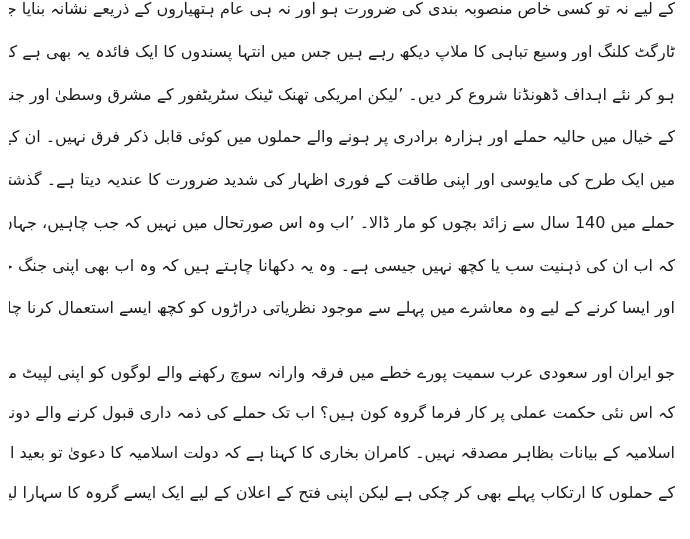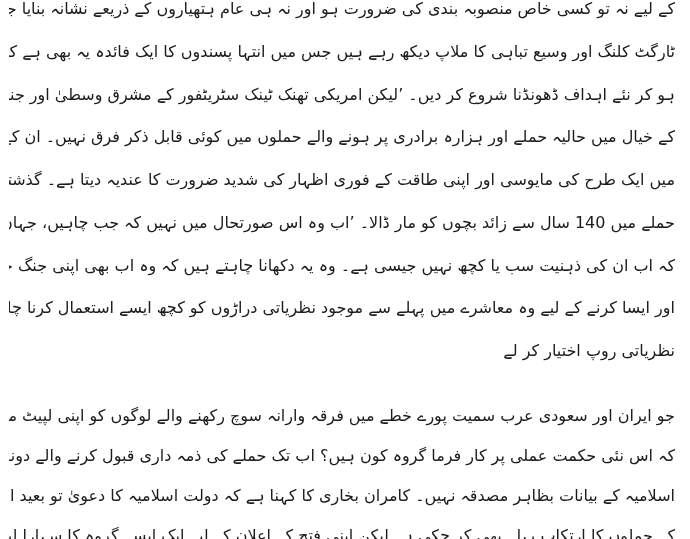--- a/index.html
+++ b/index.html
@@ -54,21 +54,20 @@
   <div class="text-block">
       <div class="paragraph para-1">
         <div class="line">کے لیے نہ تو کسی خاص منصوبہ بندی کی ضرورت ہو اور نہ ہی عام ہتھیاروں کے ذریعے نشانہ بنایا جا سکتا ہو۔ اس میں ہم ایک طرح سے</div>
         <div class="line">ٹارگٹ کلنگ اور وسیع تباہی کا ملاپ دیکھ رہے ہیں جس میں انتہا پسندوں کا ایک فائدہ یہ بھی ہے کہ وہ ایسے حملوں کے بعد با آسانی فرار</div>
         <div class="line">ہو کر نئے اہداف ڈھونڈنا شروع کر دیں۔ ’لیکن امریکی تھنک ٹینک سٹریٹفور کے مشرق وسطیٰ اور جنوبی ایشیا کے مشیر کامران بخاری</div>
         <div class="line">کے خیال میں حالیہ حملے اور ہزارہ برادری پر ہونے والے حملوں میں کوئی قابل ذکر فرق نہیں۔ ان کے خیال میں یہ حملہ انتہا پسندوں</div>
         <div class="line">میں ایک طرح کی مایوسی اور اپنی طاقت کے فوری اظہار کی شدید ضرورت کا عندیہ دیتا ہے۔ گذشتہ سال پشاور میں سکول پر طالبان کے</div>
         <div class="line">حملے میں 140 سال سے زائد بچوں کو مار ڈالا۔ ’اب وہ اس صورتحال میں نہیں کہ جب چاہیں، جہاں چاہیں حملہ کر سکیں۔ لگتا یوں ہے</div>
         <div class="line">کہ اب ان کی ذہنیت سب یا کچھ نہیں جیسی ہے۔ وہ یہ دکھانا چاہتے ہیں کہ وہ اب بھی اپنی جنگ جاری رکھنے کی تمام تر صلاحیت رکھتے ہیں</div>
         <div class="line">اور ایسا کرنے کے لیے وہ معاشرے میں پہلے سے موجود نظریاتی دراڑوں کو کچھ ایسے استعمال کرنا چاہتے ہیں کہ یہ جنگ ایک وسیع تر</div>
-        <div class="line short">نظریاتی روپ اختیار کر لے</div>
       </div>
       <div class="paragraph para-2">
         <div class="line">جو ایران اور سعودی عرب سمیت پورے خطے میں فرقہ وارانہ سوچ رکھنے والے لوگوں کو اپنی لپیٹ میں لے آئے۔ ’اب سوال یہ ہے</div>
         <div class="line">کہ اس نئی حکمت عملی پر کار فرما گروہ کون ہیں؟ اب تک حملے کی ذمہ داری قبول کرنے والے دونوں گروہوں یعنی جند اللہ اور دولت</div>
         <div class="line">اسلامیہ کے بیانات بظاہر مصدقہ نہیں۔ کامران بخاری کا کہنا ہے کہ دولت اسلامیہ کا دعویٰ تو بعید از قیاس لگتا ہے لیکن جند اللہ اس قسم</div>
         <div class="line">کے حملوں کا ارتکاب پہلے بھی کر چکی ہے لیکن اپنی فتح کے اعلان کے لیے ایک ایسے گروہ کا سہارا لیا گیا ہے</div>
       </div>
     </div>
 </div>
 

